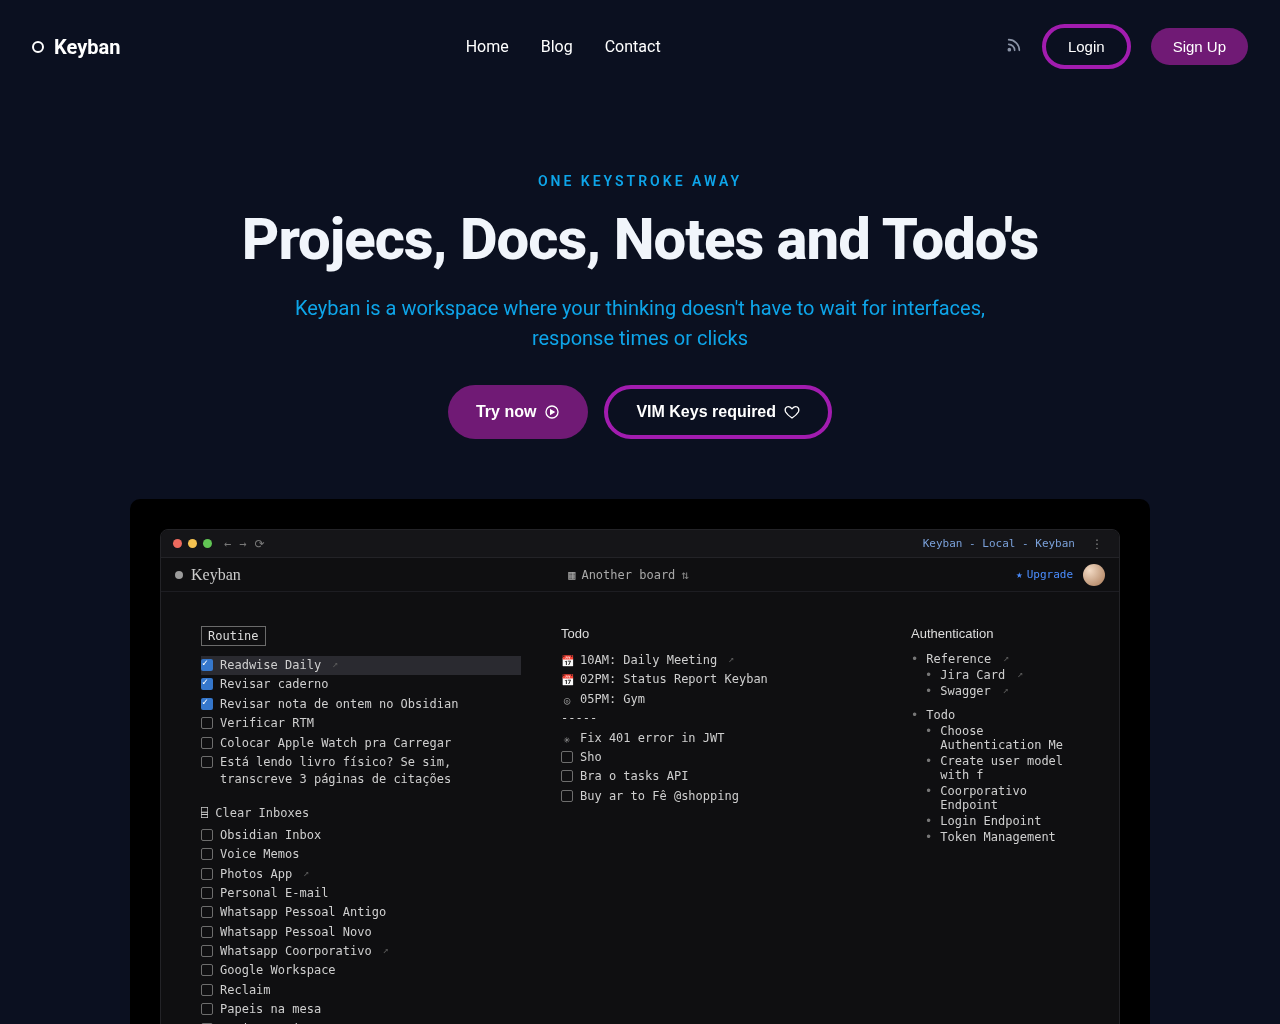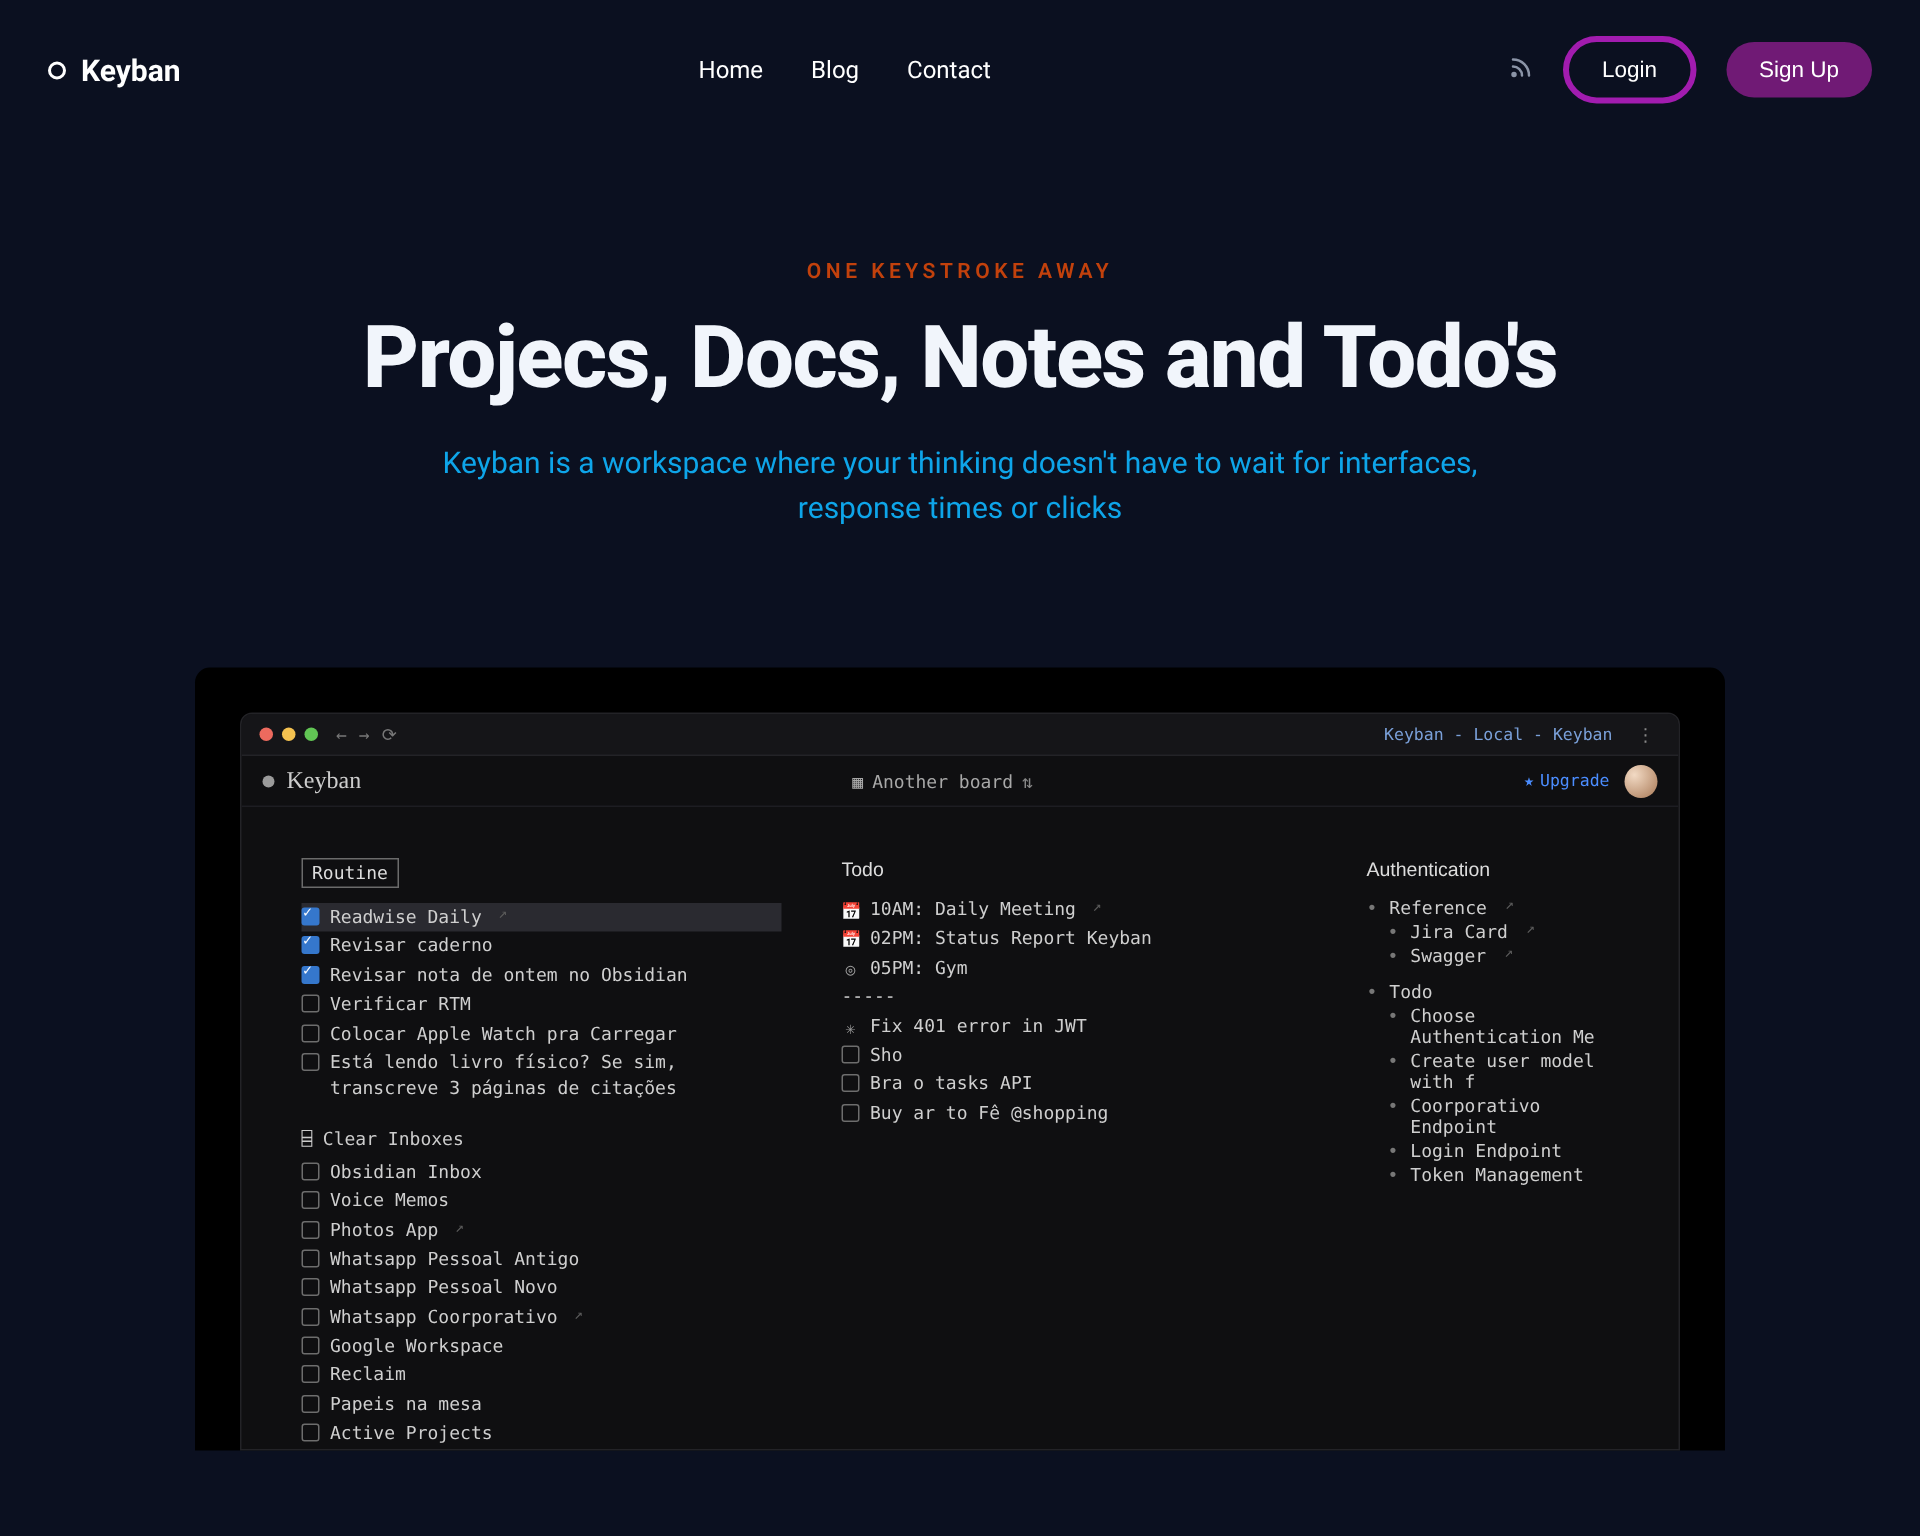--- a/index.html
+++ b/index.html
@@ -58,21 +58,21 @@
   .btn-outline { border: 4px solid #a21caf; }
   .btn-primary { background: #701a75; }
   .rss-icon { width: 16px; height: 16px; }
 
   
   .hero {
     text-align: center;
     padding: 80px 40px 60px;
   }
   .kicker {
-    color: #c2410c;
+    color: #0ea5e9;
     letter-spacing: 3px;
     font-size: 14px;
     font-weight: 600;
     margin-bottom: 16px;
   }
   .headline {
     font-size: 58px;
     font-weight: 800;
     letter-spacing: -1px;
     margin-bottom: 20px;
@@ -187,20 +187,35 @@
     </span>
     <button class="btn btn-outline">Login</button>
     <button class="btn btn-primary">Sign Up</button>
   </div>
 </nav>
 
 <section class="hero">
   <div class="kicker">ONE KEYSTROKE AWAY</div>
   <h1 class="headline">Projecs, Docs, Notes and Todo's</h1>
   <p class="subhead">Keyban is a workspace where your thinking doesn't have to wait for interfaces, response times or clicks</p>
+  <div class="cta-row">
+    <button class="btn btn-primary btn-lg">
+      <span>Try now</span>
+      <svg width="16" height="16" viewBox="0 0 24 24" fill="none" stroke="#fff" stroke-width="2">
+        <circle cx="12" cy="12" r="9"></circle>
+          <path d="M10 9l5 3-5 3z" fill="#fff"></path>
+      </svg>
+    </button>
+    <button class="btn btn-outline btn-lg">
+      <span>VIM Keys required</span>
+      <svg width="16" height="16" viewBox="0 0 24 24" fill="none" stroke="#fff" stroke-width="2">
+        <path d="M12 21s-7-4.5-9.5-9C.5 7 3 4 6.5 4 9 4 12 7 12 7s3-3 5.5-3C21 4 23.5 7 21.5 12 19 16.5 12 21 12 21z"></path>
+      </svg>
+    </button>
+  </div>
 </section>
 
 <div class="cutoff">
 <div class="video-wrap">
   <div class="browser">
 
     <div class="browser-bar">
       <div class="dots">
         <span class="dot r"></span>
         <span class="dot y"></span>
@@ -278,20 +293,24 @@
                 <span class="sq"></span>
                 <span>Voice Memos</span>
               </li>
               <li class="row">
                 <span class="sq"></span>
                 <span>Photos App</span>
                 <span class="ext">↗</span>
               </li>
               <li class="row">
                 <span class="sq"></span>
+                <span>Personal E-mail</span>
+              </li>
+              <li class="row">
+                <span class="sq"></span>
                 <span>Whatsapp Pessoal Antigo</span>
               </li>
               <li class="row">
                 <span class="sq"></span>
                 <span>Whatsapp Pessoal Novo</span>
               </li>
               <li class="row">
                 <span class="sq"></span>
                 <span>Whatsapp Coorporativo</span>
                 <span class="ext">↗</span>

